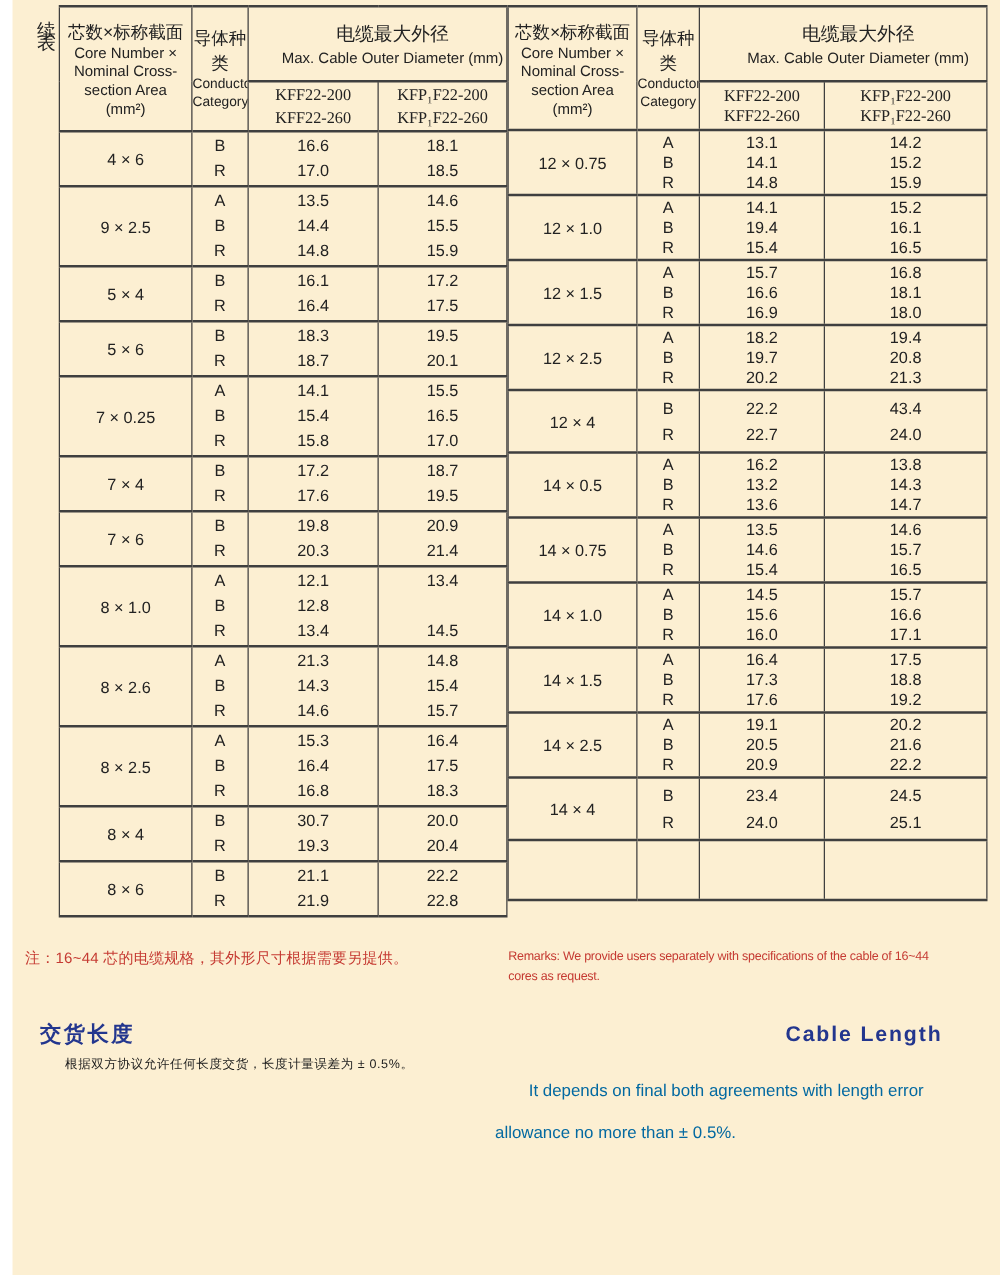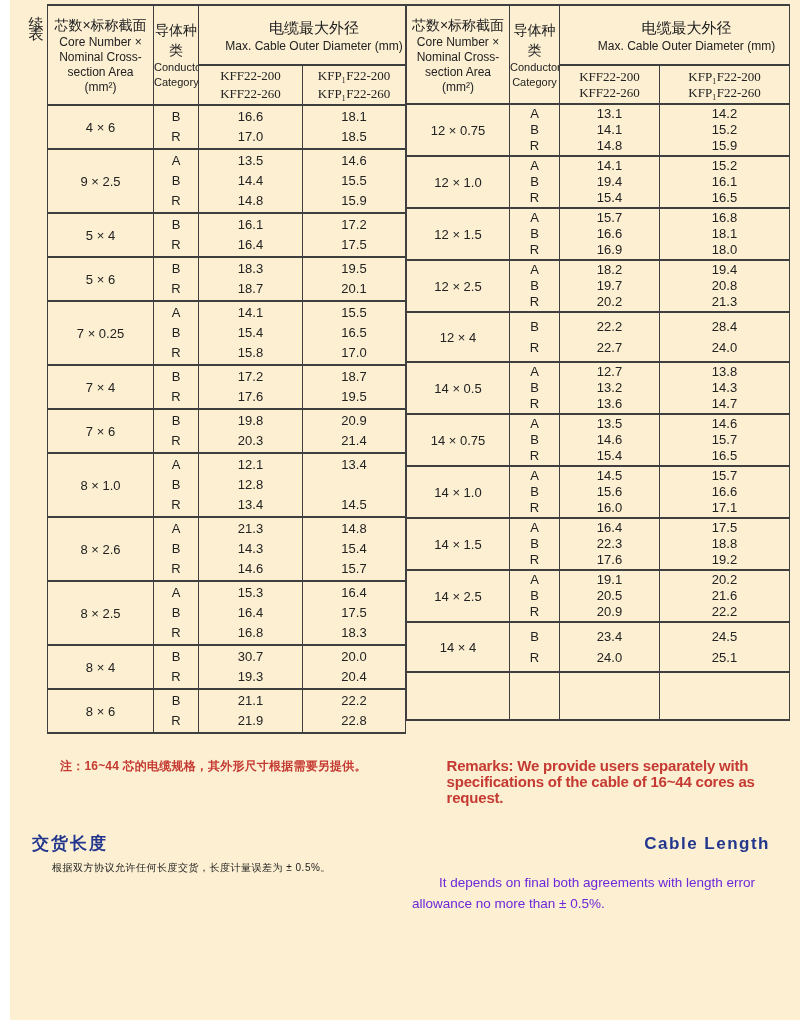--- a/index.html
+++ b/index.html
@@ -35,30 +35,30 @@
   .h-en-sm{font-size:11px;line-height:15px;}
   .model-h .ln{font-size:13px;line-height:18px;}
   td.diam-h{height:60px;padding-left:24px;}
   td.model-h{height:39px;font-family:Liberation Serif, serif;}
   .grp td{font-size:13px;}
   .ln{line-height:20px;font-size:13px;}
   .tbl-right .grp td{height:50px;}
   .tbl-right .ln{line-height:16px;}
   .tbl-right .lines-2 .ln{line-height:21px;}
   .tbl-right .lines-0 td{height:48px;}
-  .notes-row{display:flex;margin:24px 0 0 60px;width:740px;gap:44px;color:var(--red);font-weight:bold;}
+  .notes-row{display:flex;margin:24px 0 0 20px;width:740px;gap:44px;color:var(--red);}
   .note-zh{width:345px;font-size:12px;line-height:17px;letter-spacing:0.2px;}
-  .note-en{width:356px;font-size:15px;line-height:16px;letter-spacing:-0.2px;}
-  .bottom-row{display:flex;justify-content:space-between;margin-top:26px;padding:0 30px 0 14px;}
+  .note-en{width:356px;font-size:10px;line-height:16px;letter-spacing:-0.2px;}
+  .bottom-row{display:flex;justify-content:flex-start;margin-top:26px;padding:0 30px 0 14px;}
   .bcol-left{width:378px;}
   .bcol-right{width:362px;}
   h2.sec-zh{color:var(--blue);font-size:17px;font-weight:bold;margin:0 0 0 18px;letter-spacing:2px;}
   h2.sec-en{color:var(--blue);font-size:17px;font-weight:bold;margin:2px 0 0 0;text-align:right;letter-spacing:1.5px;}
   p.body-zh{font-size:10px;line-height:25px;margin:0 0 0 18px;text-indent:2em;letter-spacing:0.5px;color:#1d1d1d;}
-  p.body-en{font-size:13.5px;line-height:21px;margin:18px 0 0 4px;text-indent:2em;color:#6d28d9;}
+  p.body-en{font-size:13.5px;line-height:33px;margin:18px 0 0 4px;text-indent:2em;color:#0369a1;}
 </style>
 </head>
 <body>
 
 <div class="left-strip"></div>
 
 <div class="continued">续表</div>
 
 <div class="tables-row">
   <div id="tbl0">
@@ -411,33 +411,33 @@
             <td class="spec-cell">12 × 4</td>
             <td class="cat-cell">
               <div class="ln">B</div>
               <div class="ln">R</div>
             </td>
             <td class="val-cell">
               <div class="ln">22.2</div>
               <div class="ln">22.7</div>
             </td>
             <td class="val-cell">
-              <div class="ln">28.4</div>
+              <div class="ln">43.4</div>
               <div class="ln">24.0</div>
             </td>
           </tr>
           <tr class="grp lines-3">
             <td class="spec-cell">14 × 0.5</td>
             <td class="cat-cell">
               <div class="ln">A</div>
               <div class="ln">B</div>
               <div class="ln">R</div>
             </td>
             <td class="val-cell">
-              <div class="ln">12.7</div>
+              <div class="ln">16.2</div>
               <div class="ln">13.2</div>
               <div class="ln">13.6</div>
             </td>
             <td class="val-cell">
               <div class="ln">13.8</div>
               <div class="ln">14.3</div>
               <div class="ln">14.7</div>
             </td>
           </tr>
           <tr class="grp lines-3">
@@ -478,21 +478,21 @@
           </tr>
           <tr class="grp lines-3">
             <td class="spec-cell">14 × 1.5</td>
             <td class="cat-cell">
               <div class="ln">A</div>
               <div class="ln">B</div>
               <div class="ln">R</div>
             </td>
             <td class="val-cell">
               <div class="ln">16.4</div>
-              <div class="ln">22.3</div>
+              <div class="ln">17.3</div>
               <div class="ln">17.6</div>
             </td>
             <td class="val-cell">
               <div class="ln">17.5</div>
               <div class="ln">18.8</div>
               <div class="ln">19.2</div>
             </td>
           </tr>
           <tr class="grp lines-3">
             <td class="spec-cell">14 × 2.5</td>

